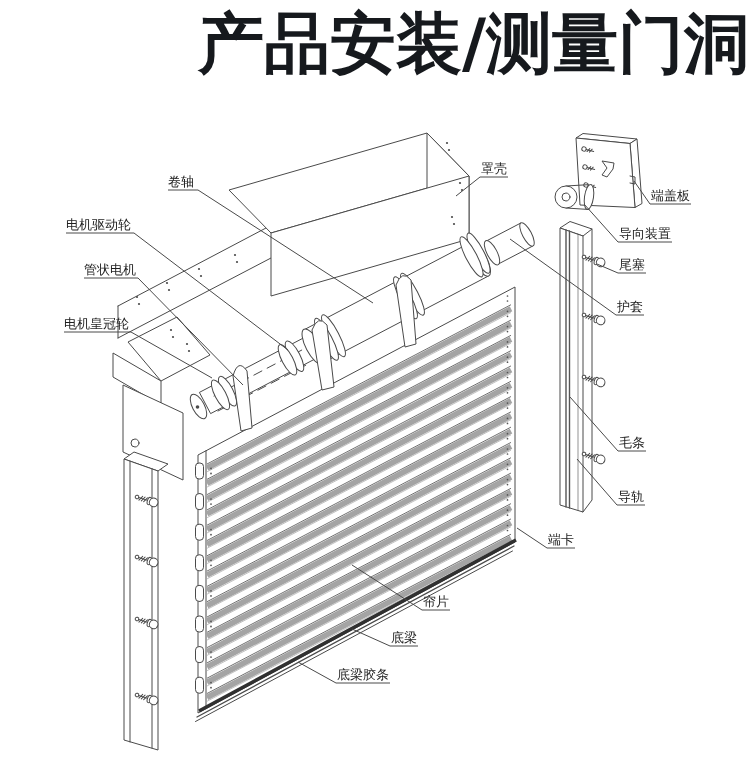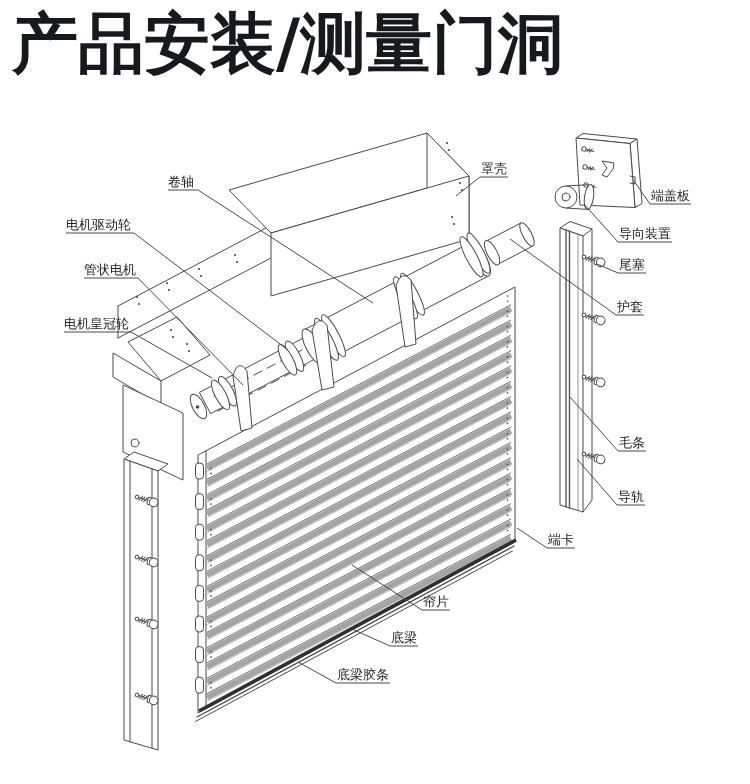--- a/index.html
+++ b/index.html
@@ -1,17 +1,17 @@
 <!DOCTYPE html>
 <html style="--line: #4a4a4a; --slat: #a4a4a4; --beam: #303030; --title-color: #16191d; --bg: #ffffff;"><head>
 <meta charset="utf-8">
 <style>
   html,body{margin:0;padding:0}
   body{width:750px;height:784px;background:var(--bg,#fff);position:relative;overflow:hidden}
-  h1{position:absolute;top:6px;left:0;width:100%;margin:0;text-align:left;
+  h1{position:absolute;top:6px;left:0;width:100%;margin:0;text-align:right;
      font:900 66px/1.15 "DejaVu Sans","Liberation Sans",sans-serif;
      color:var(--title-color,#16191d);letter-spacing:0;padding-left:12px;box-sizing:border-box}
   svg{position:absolute;left:0;top:0}
   .ln{fill:none;stroke:var(--line,#4a4a4a);stroke-width:1;stroke-linecap:round;stroke-linejoin:round}
   .fw{fill:#fff;stroke:var(--line,#4a4a4a);stroke-width:1;stroke-linejoin:round}
   .ld{fill:none;stroke:var(--line,#4a4a4a);stroke-width:1}
   .lbl{font:13px "DejaVu Sans","Liberation Sans",sans-serif;fill:#1e1e1e}
 </style>
 </head>
 <body>

